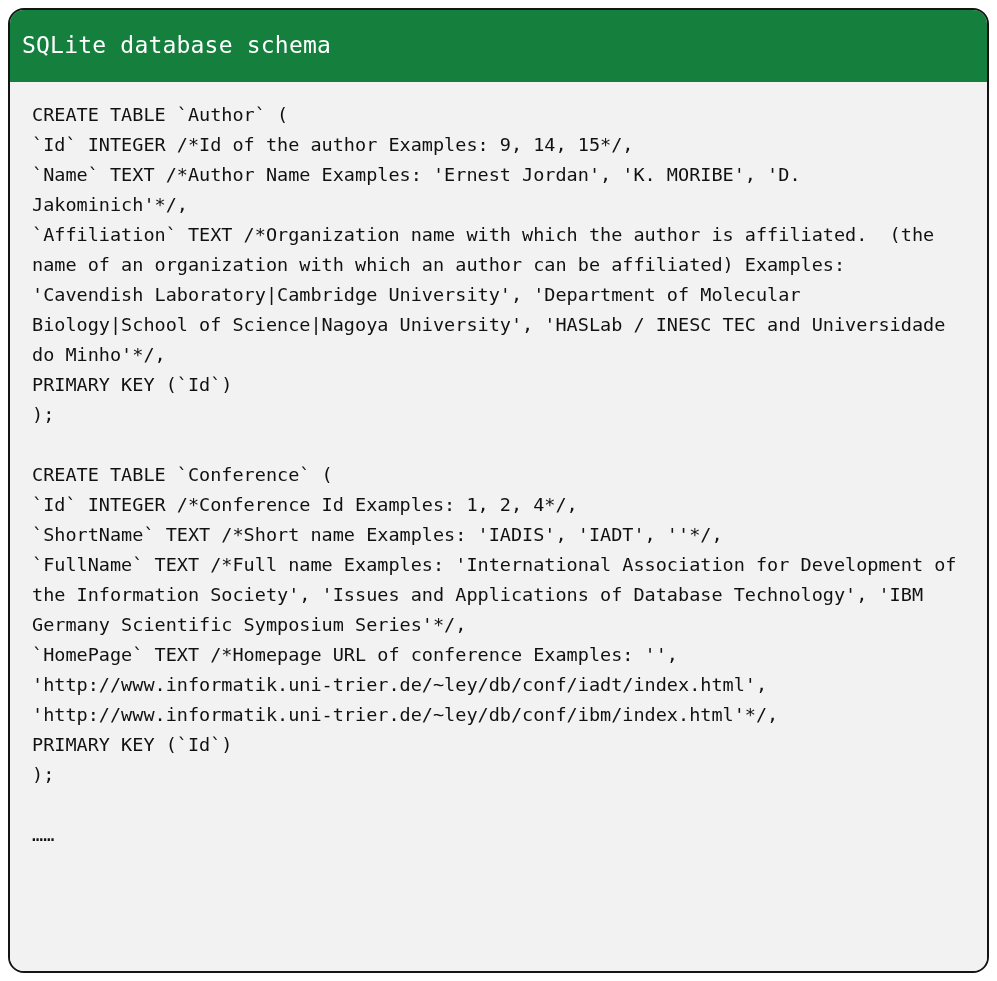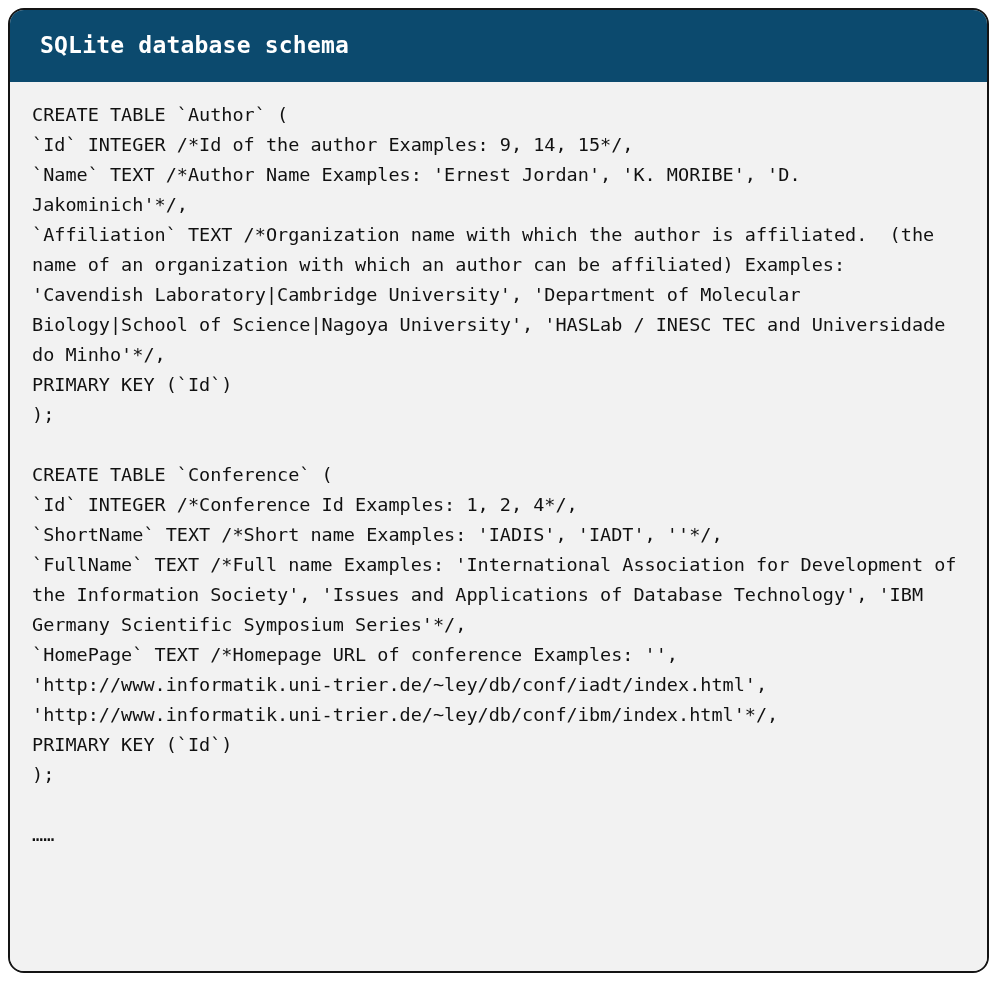--- a/index.html
+++ b/index.html
@@ -24,29 +24,28 @@
     width: 981px;
     height: 965px;
     border: 2px solid #141414;
     border-radius: 16px;
     overflow: hidden;
     background: #f2f2f2;
     display: flex;
     flex-direction: column;
   }
   .card-header {
-    background: #0c4a6e;
+    background: #15803d;
     color: #ffffff;
     font-family: "DejaVu Sans Mono", monospace;
     font-size: 23px;
     line-height: 30px;
-    padding: 20px 22px 22px 30px;
+    padding: 20px 22px 22px 12px;
     letter-spacing: 0.2px;
     flex: 0 0 auto;
-    font-weight: bold;
   }
   .card-body {
     flex: 1 1 auto;
     background: #f2f2f2;
     padding: 18px 22px 22px 22px;
     box-sizing: border-box;
     overflow: hidden;
   }
   pre.schema {
     margin: 0;

